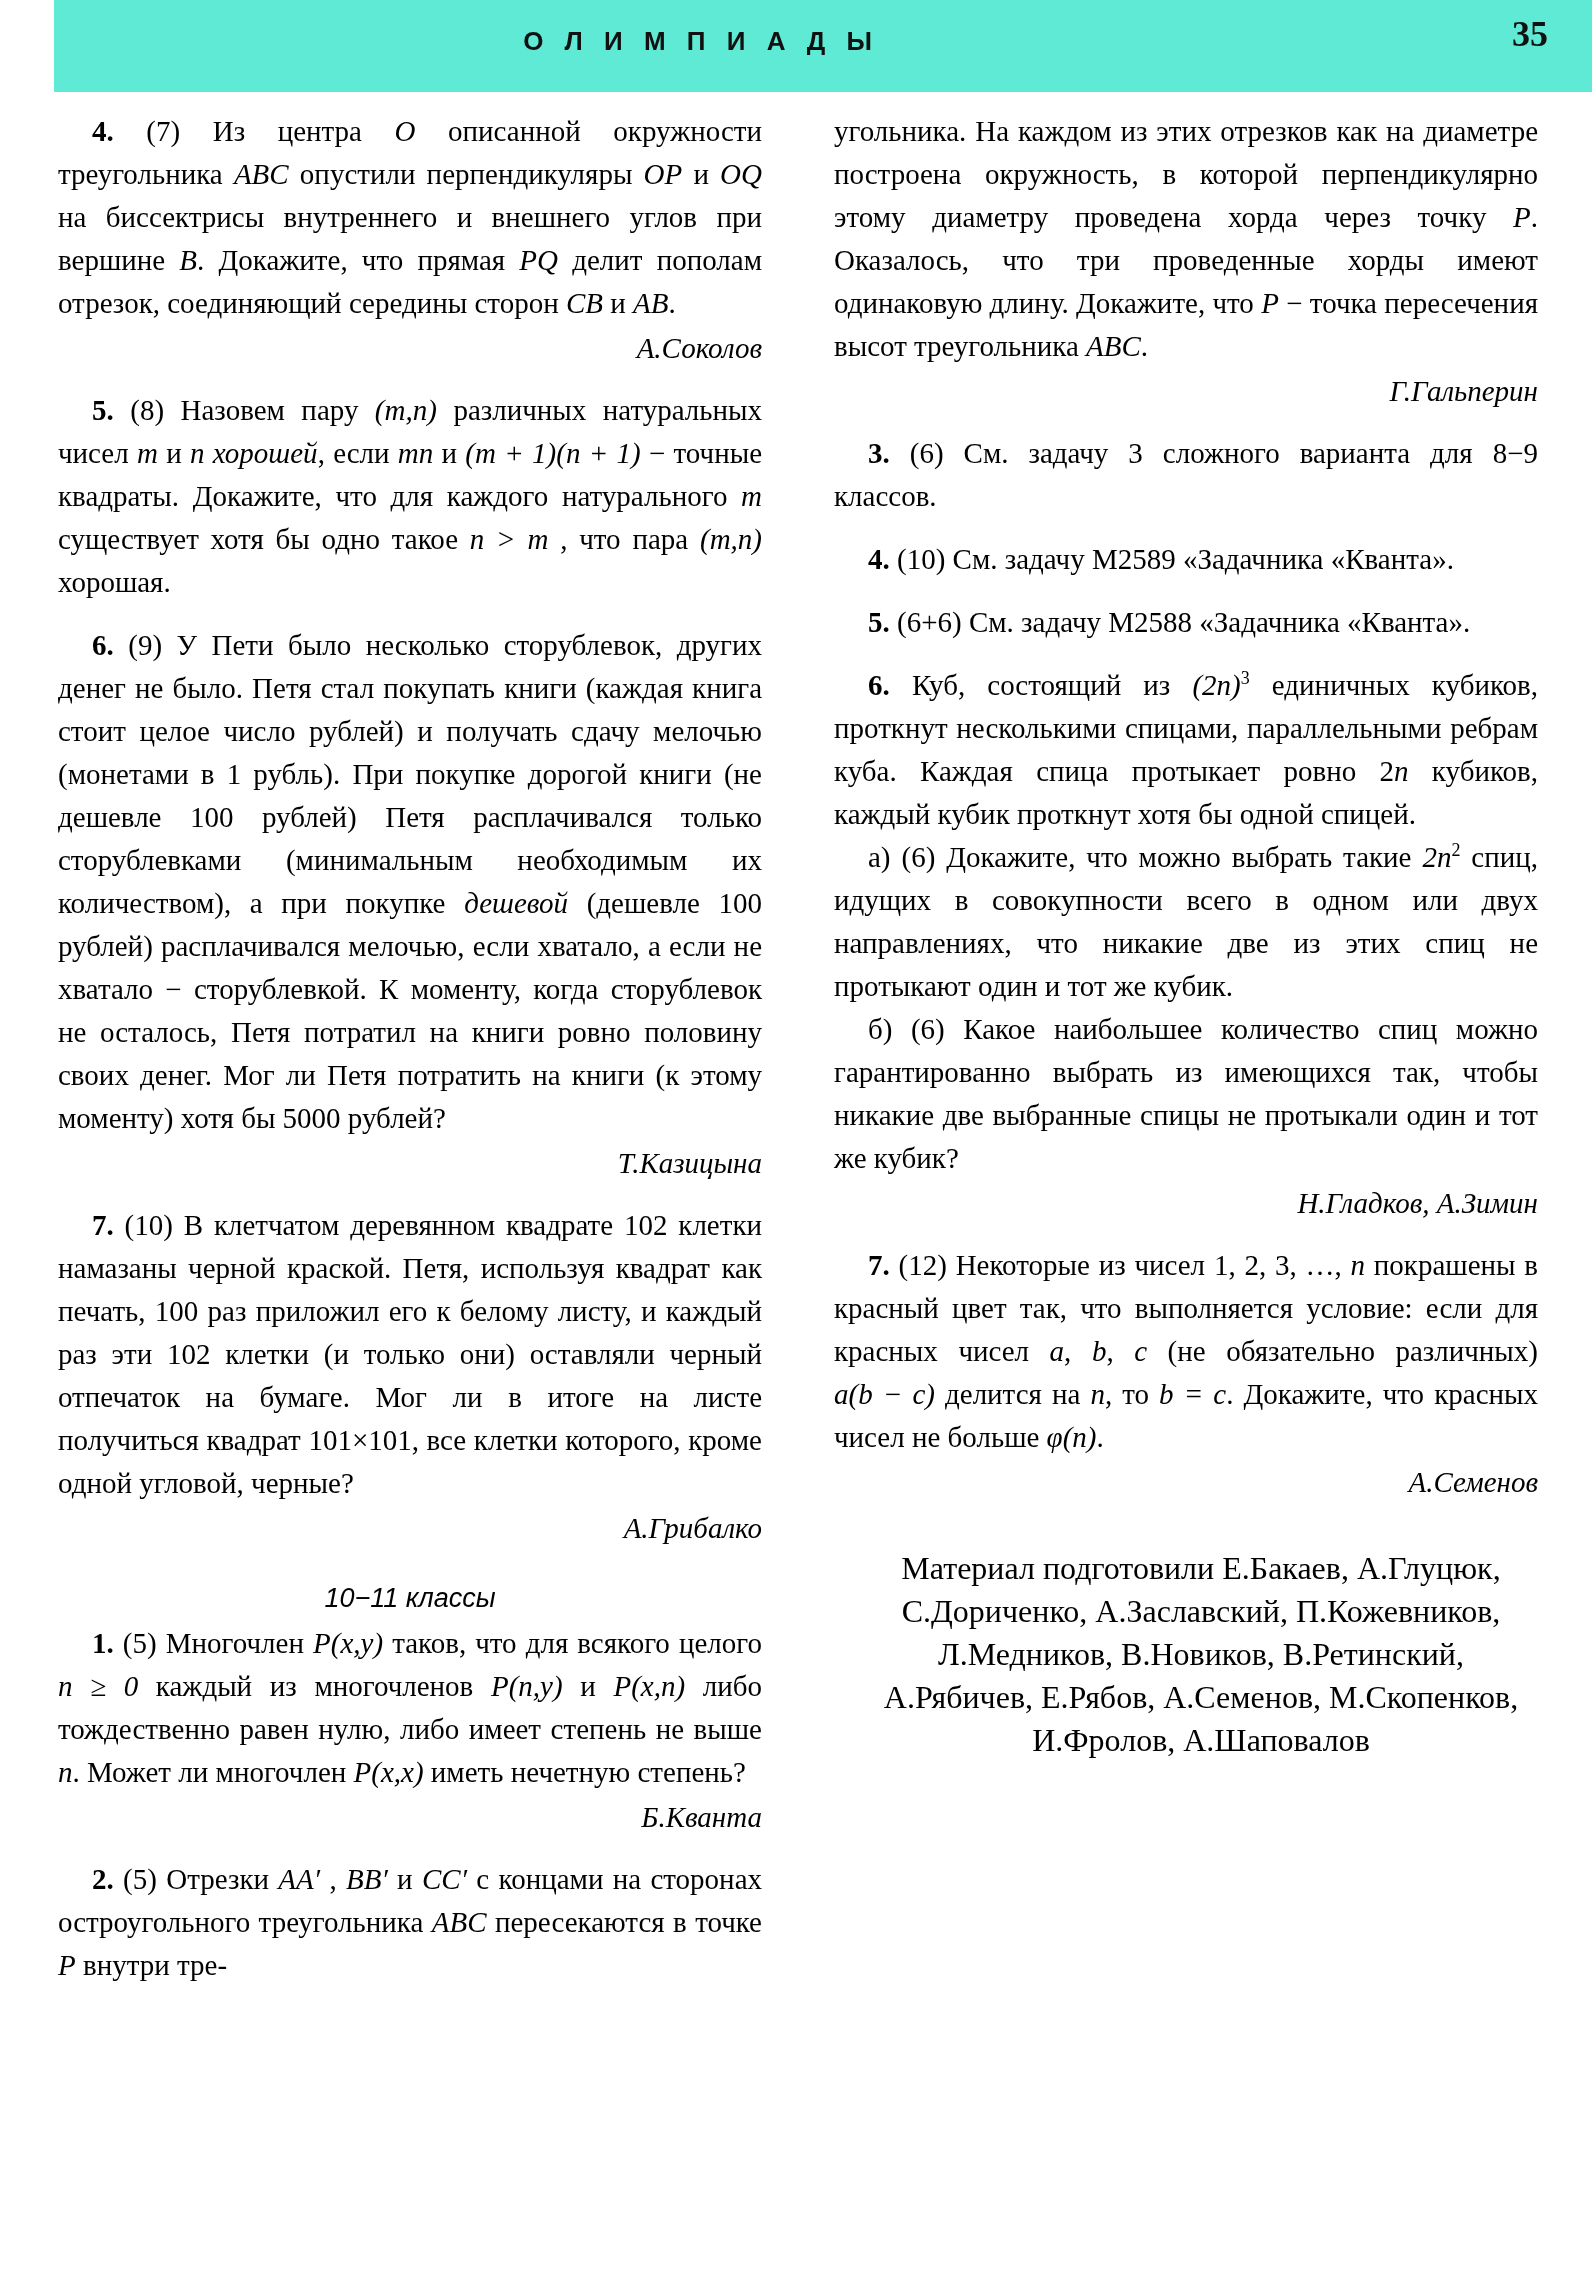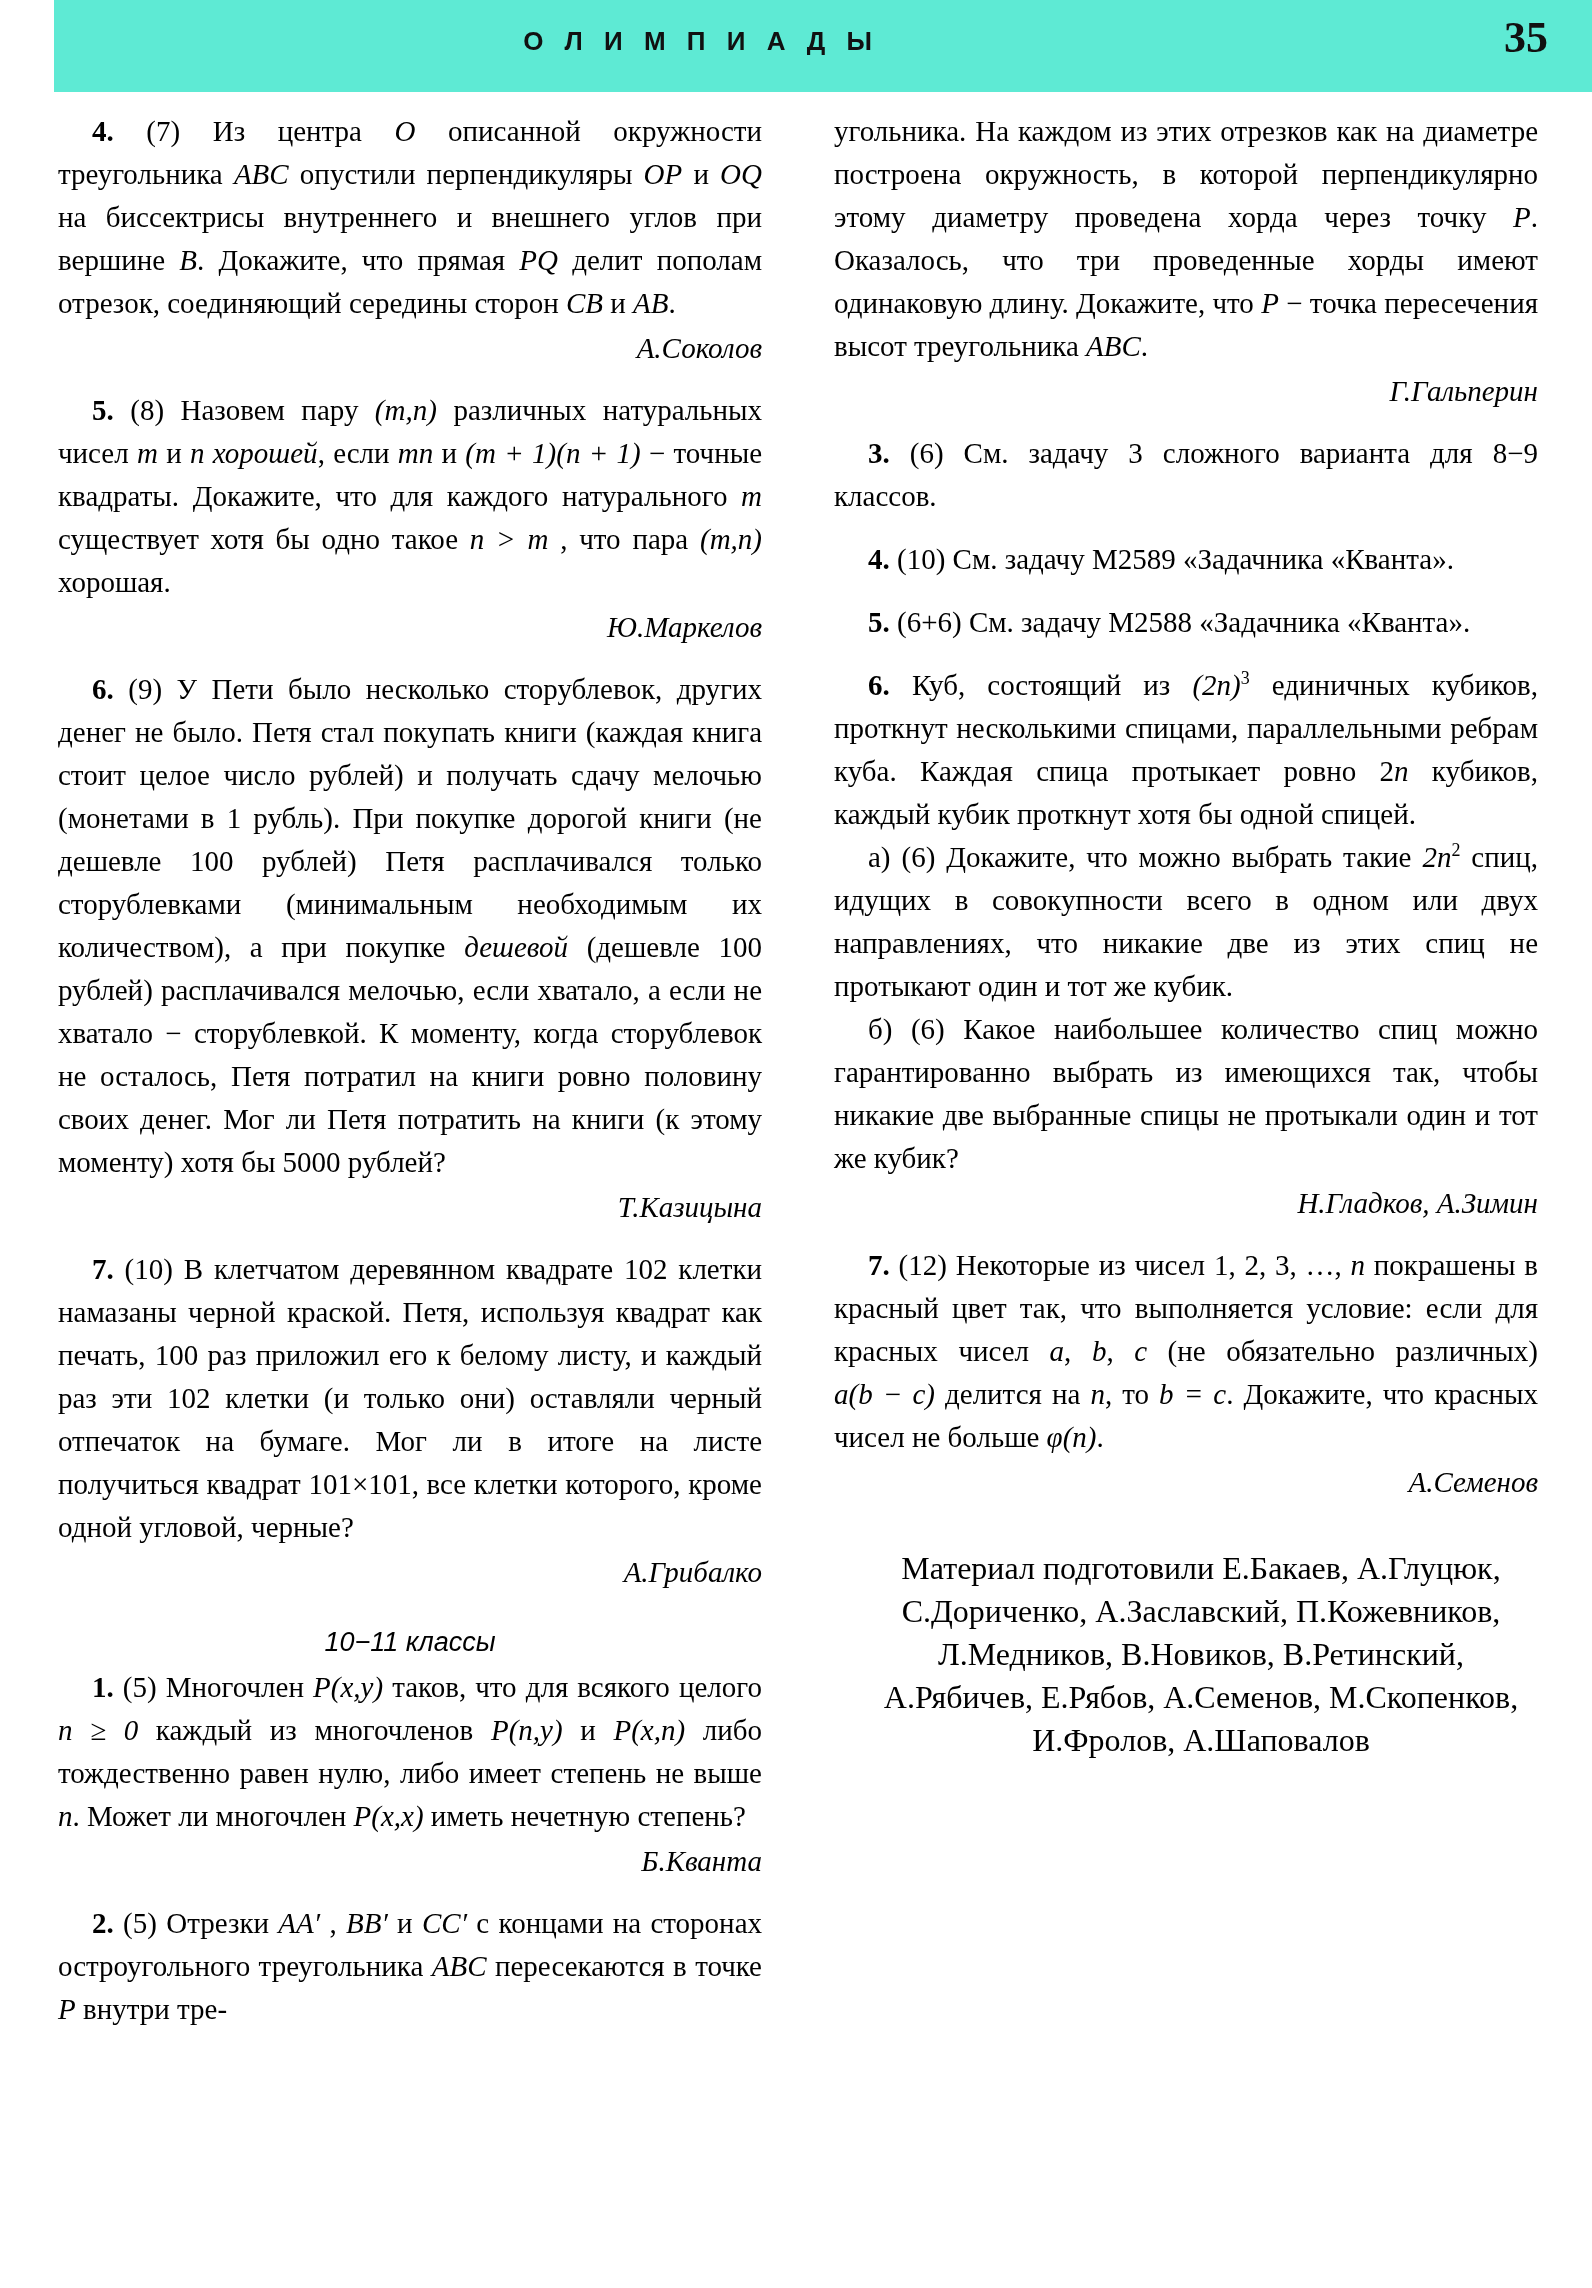--- a/index.html
+++ b/index.html
@@ -36,21 +36,21 @@
     font-size: 26px;
     letter-spacing: 7px;
     color: #111111;
   }
   .header-pagenum {
     position: absolute;
     right: 44px;
     top: 16px;
     font-family: "Liberation Serif", "DejaVu Serif", serif;
     font-weight: bold;
-    font-size: 44px;
+    font-size: 36px;
     color: #111111;
     line-height: 1;
   }
 
   
   .page-body {
     position: absolute;
     left: 0;
     top: 92px;
     width: 1272px;
@@ -135,21 +135,20 @@
       <span>(7)</span>
       <span>Из центра <i>O</i> описанной окружности треугольника <i>ABC</i> опустили перпендикуляры <i>OP</i> и <i>OQ</i> на биссектрисы внутреннего и внешнего углов при вершине <i>B</i>. Докажите, что прямая <i>PQ</i> делит пополам отрезок, соединяющий середины сторон <i>CB</i> и <i>AB</i>.</span>
     </p>
     <p class="author">А.Соколов</p>
 
     <p class="prob gap">
       <span class="num">5.</span>
       <span>(8)</span>
       <span>Назовем пару <span class="frm">(<i>m</i>,<i>n</i>)</span> различных натуральных чисел <i>m</i> и <i>n</i> <i>хорошей</i>, если <i>mn</i> и <span class="frm">(<i>m</i> + 1)(<i>n</i> + 1)</span> − точные квадраты. Докажите, что для каждого натурального <i>m</i> существует хотя бы одно такое <span class="frm"><i>n</i> &gt; <i>m</i></span> , что пара <span class="frm">(<i>m</i>,<i>n</i>)</span> хорошая.</span>
     </p>
-    <p class="author">Ю.Маркелов</p>
 
     <p class="prob gap">
       <span class="num">6.</span>
       <span>(9)</span>
       <span>У Пети было несколько сторублевок, других денег не было. Петя стал покупать книги (каждая книга стоит целое число рублей) и получать сдачу мелочью (монетами в 1 рубль). При покупке дорогой книги (не дешевле 100 рублей) Петя расплачивался только сторублевками (минимальным необходимым их количеством), а при покупке <i>дешевой</i> (дешевле 100 рублей) расплачивался мелочью, если хватало, а если не хватало − сторублевкой. К моменту, когда сторублевок не осталось, Петя потратил на книги ровно половину своих денег. Мог ли Петя потратить на книги (к этому моменту) хотя бы 5000 рублей?</span>
     </p>
     <p class="author">Т.Казицына</p>
 
     <p class="prob gap">
       <span class="num">7.</span>

